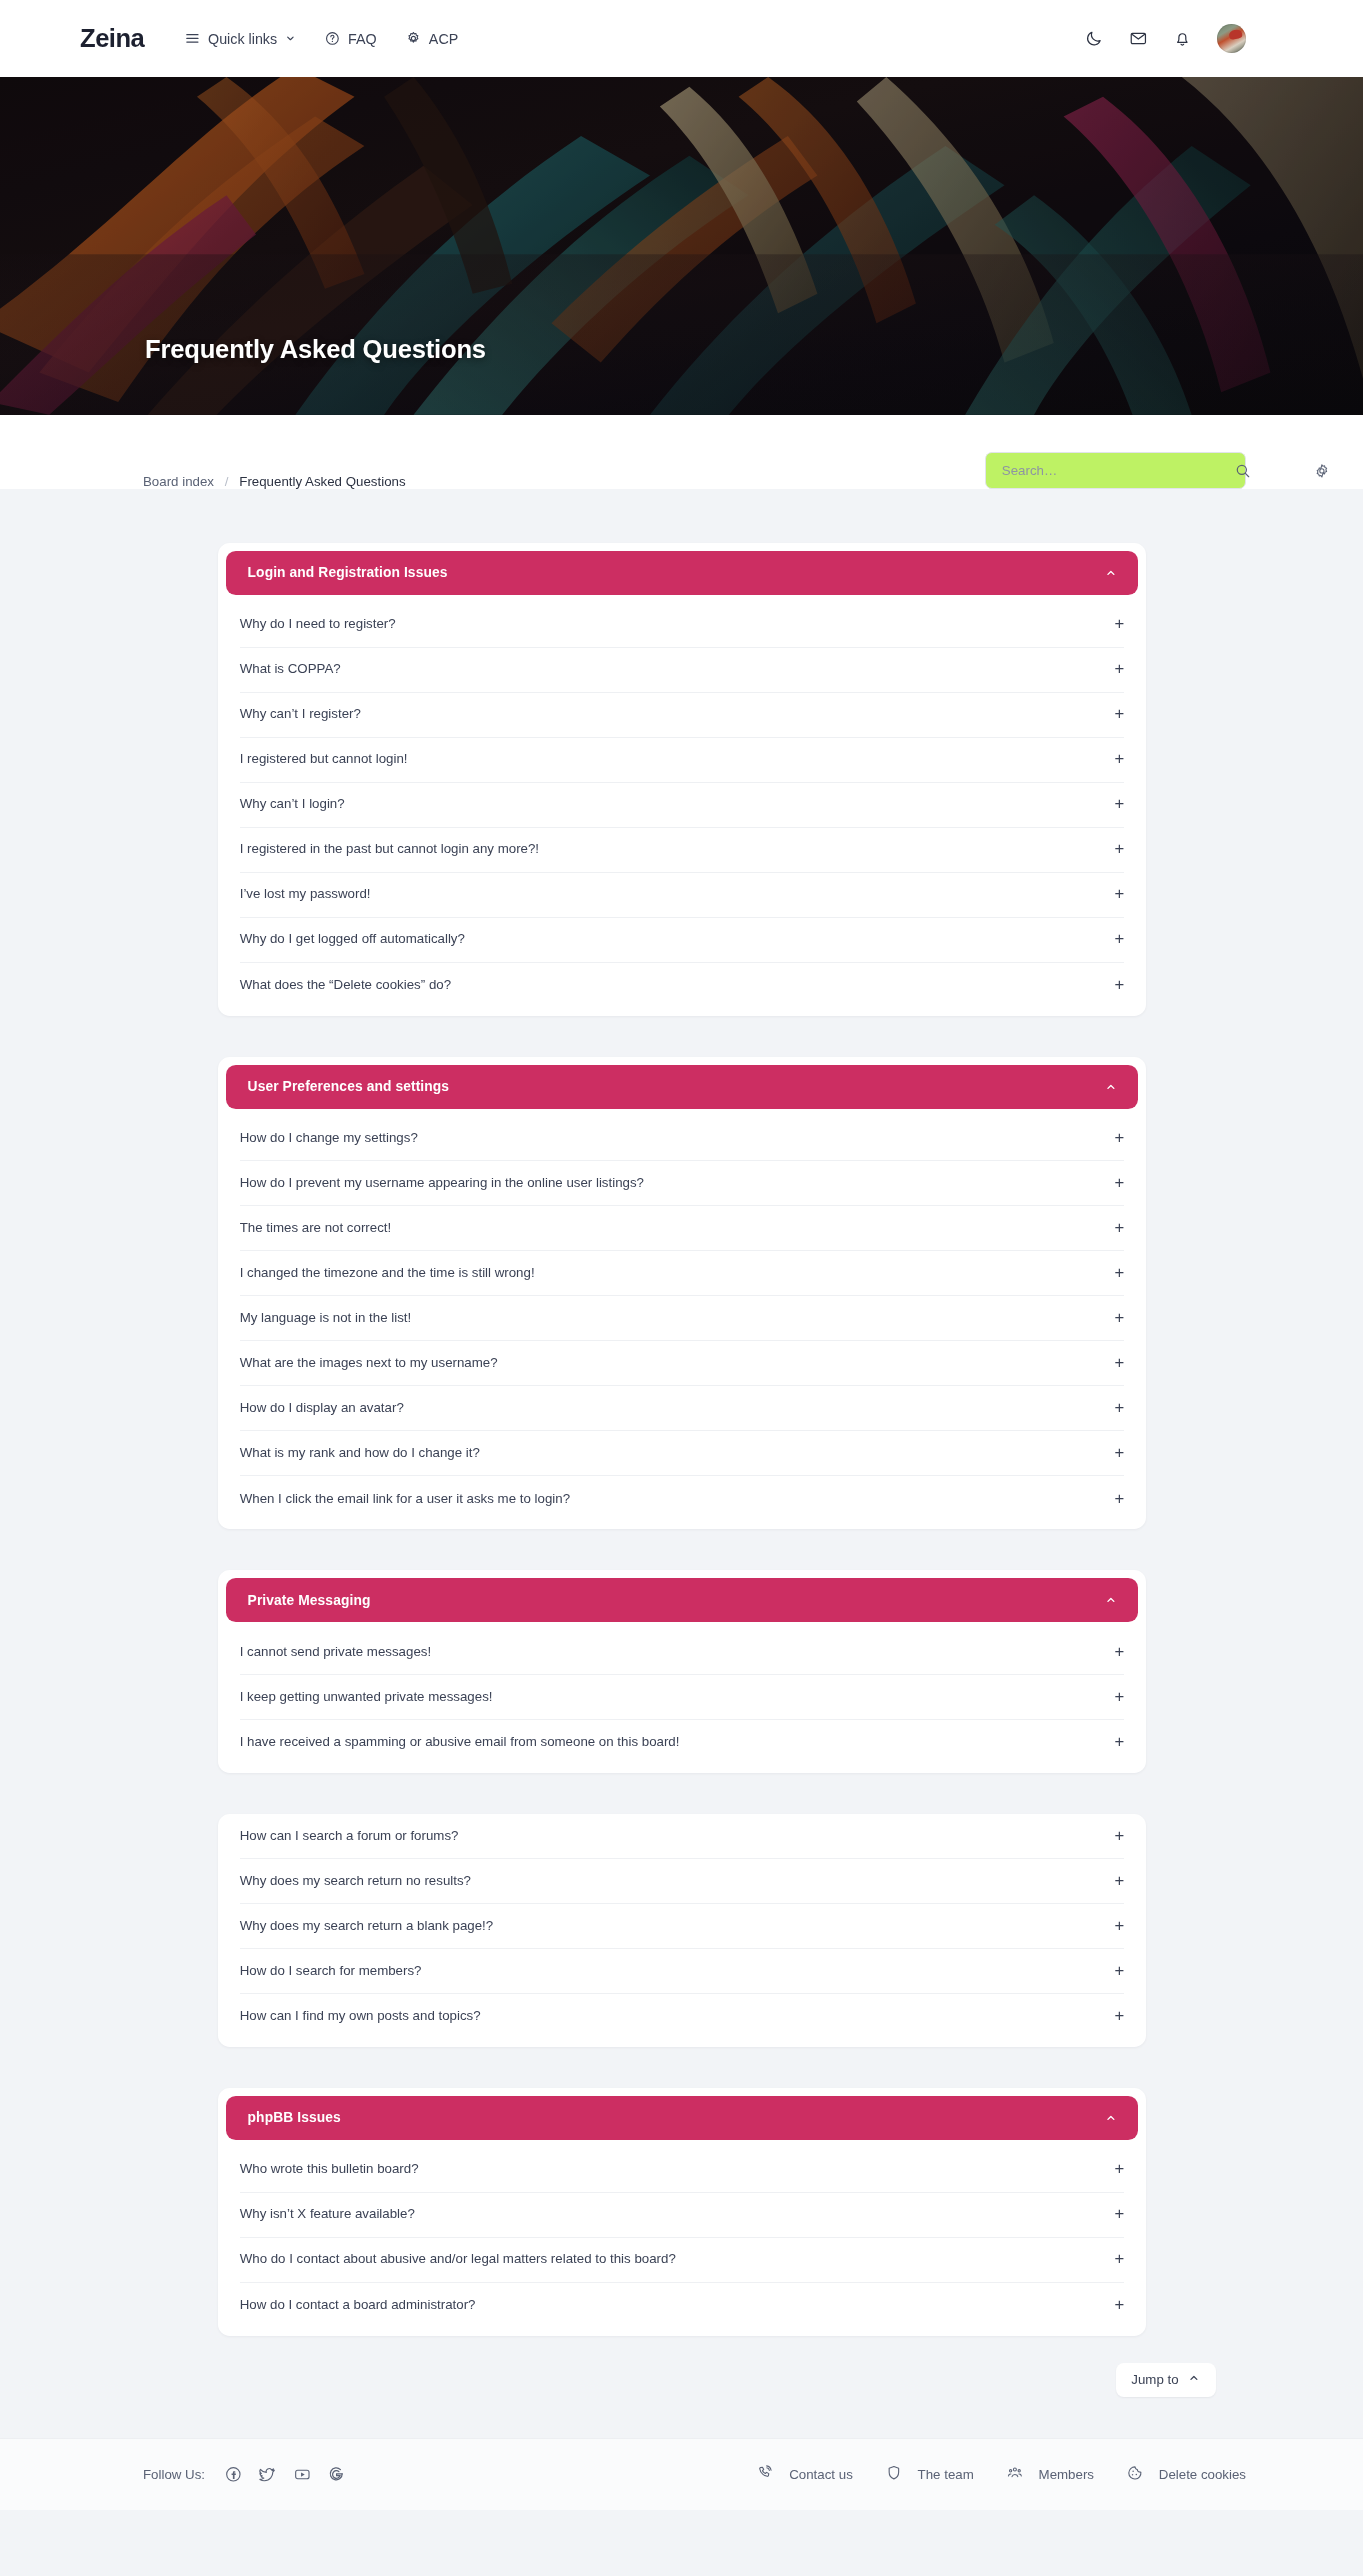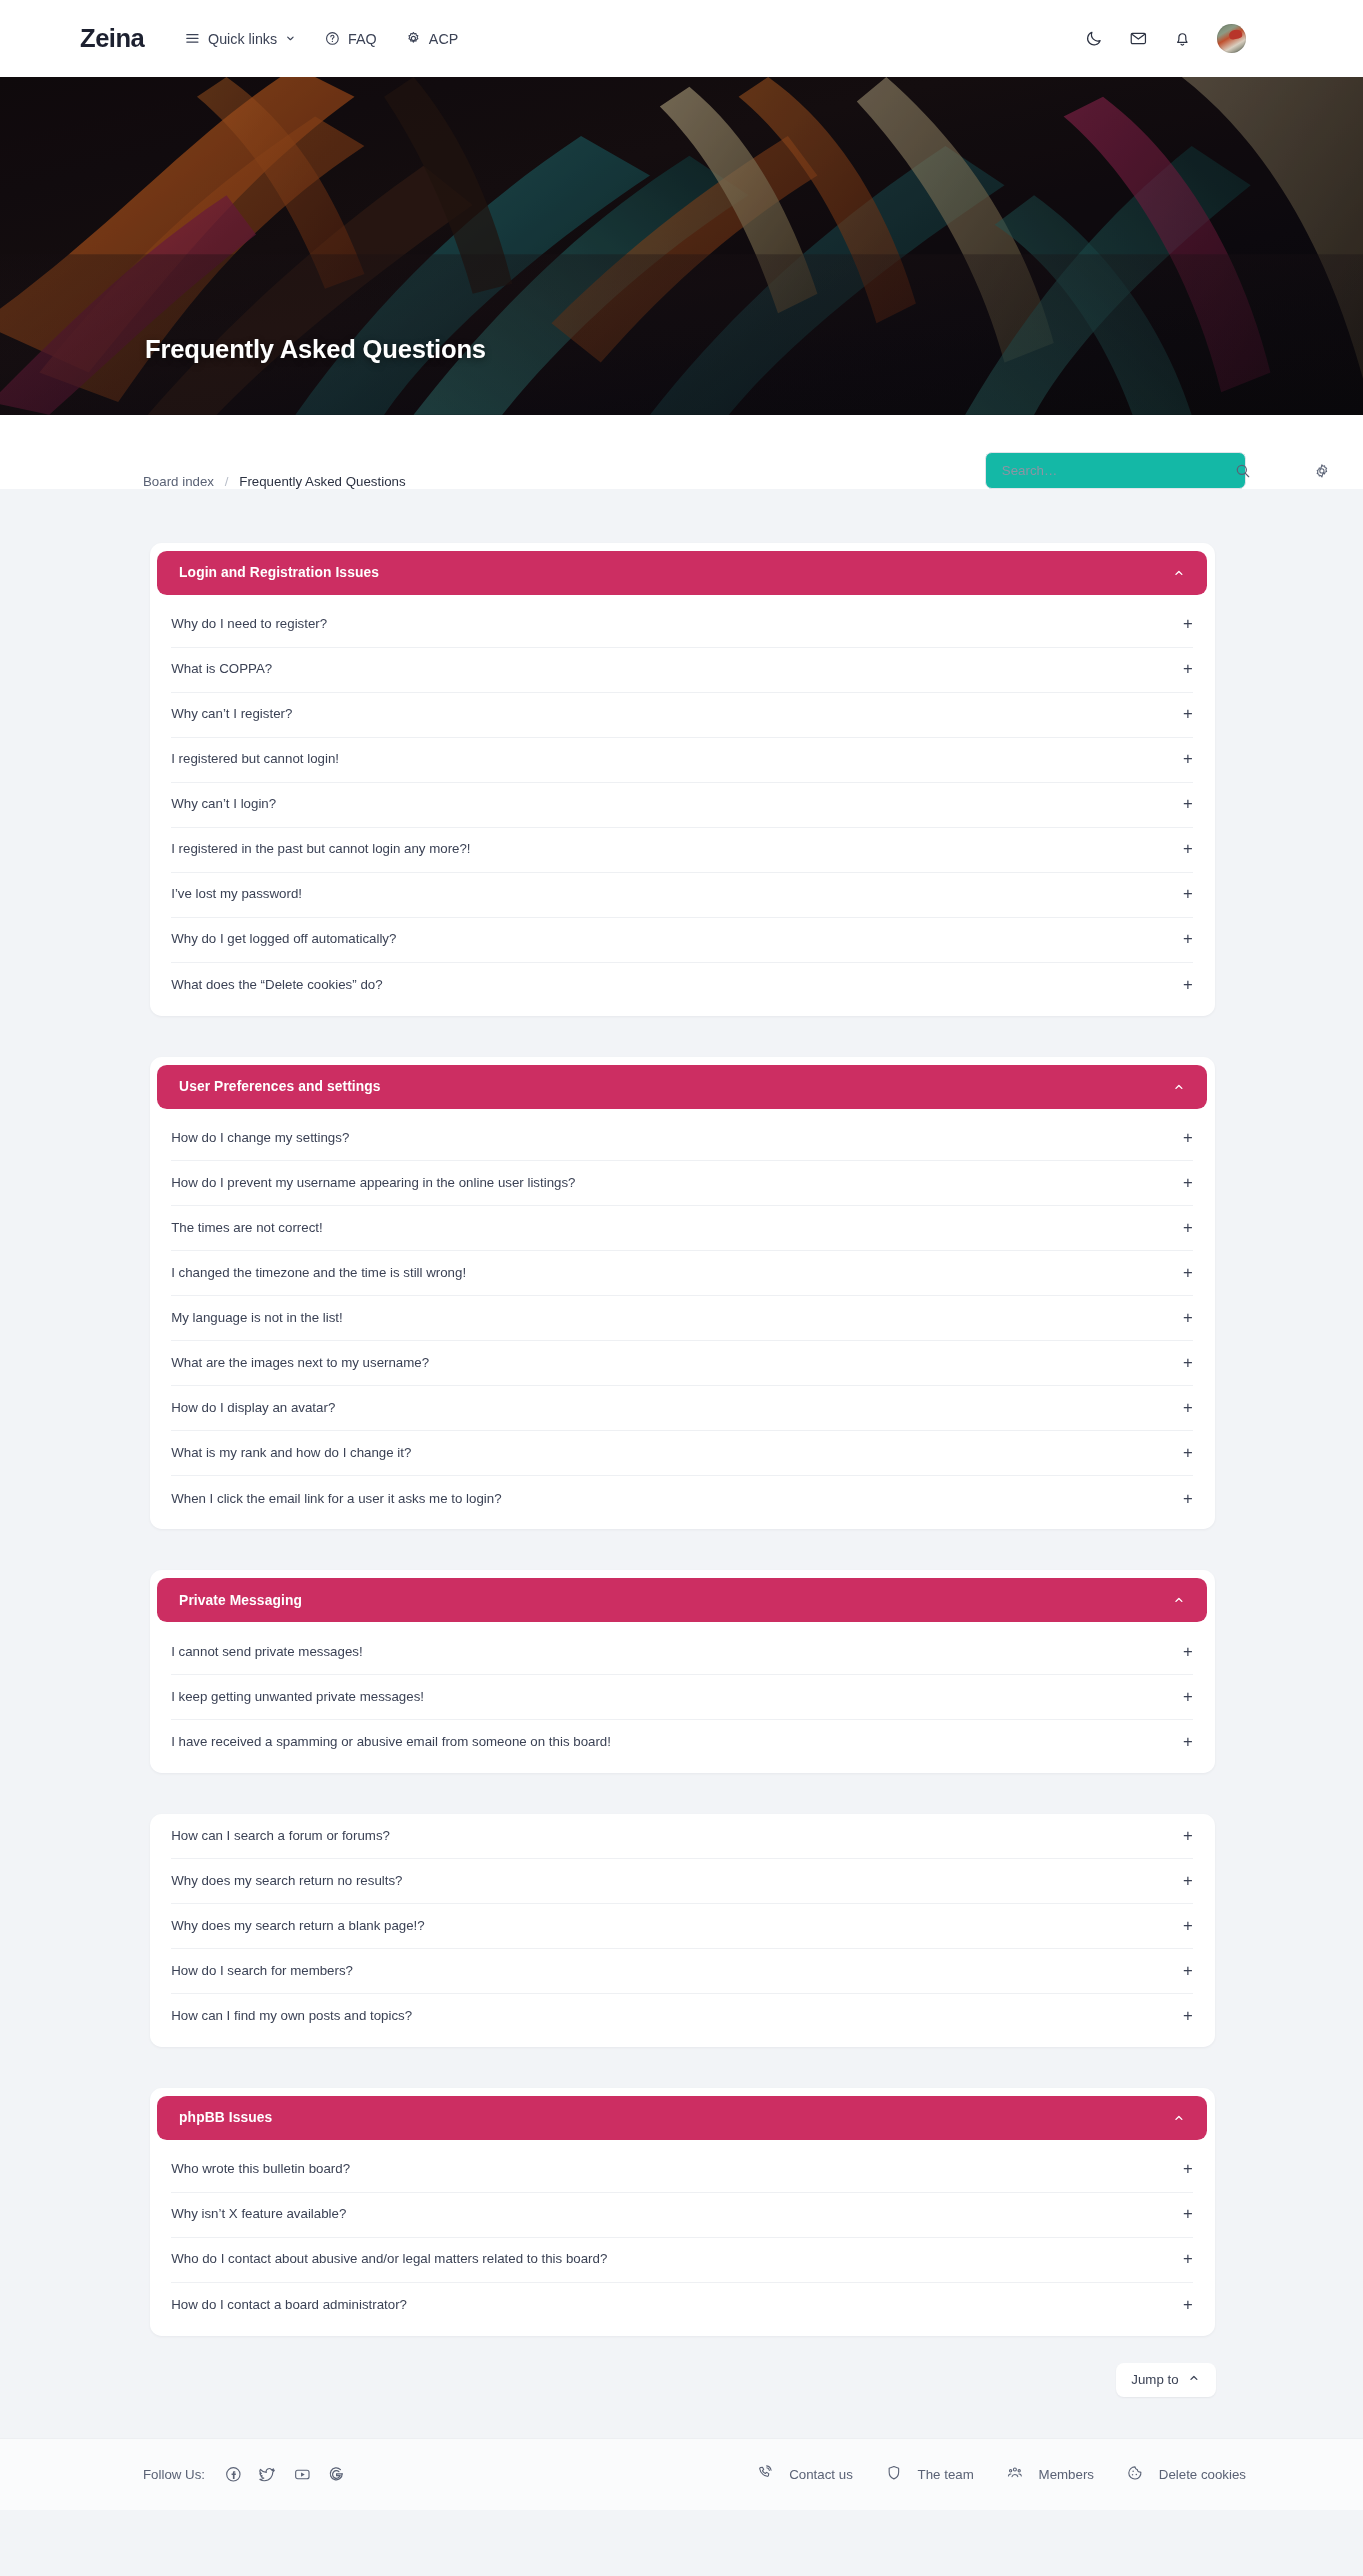--- a/index.html
+++ b/index.html
@@ -80,37 +80,37 @@
   .crumbs { display: flex; align-items: center; gap: 10.8px; font-size: 13.3px; }
   .crumb-link { color: #5a6275; cursor: pointer; }
   .crumb-sep { color: #b8bec9; }
   .crumb-current { color: #2c3242; }
   .searchwrap {
     margin-left: auto;
     display: flex; align-items: center;
     width: 261px; height: 37px;
     border: 1px solid #e1e4ea;
     border-radius: 6.9px;
-    background: #14b8a6;
+    background: #bef264;
     padding: 0 5.9px 0 15.8px;
     gap: 48px;
   }
   .searchwrap input {
     flex: 1; border: none; outline: none;
     font-size: 13.3px; color: #3b4255;
     font-family: "Liberation Sans", sans-serif;
     background: transparent;
   }
   .searchwrap input::placeholder { color: #8d94a3; }
   .search-btn { padding: 0 7.9px; cursor: pointer; display: flex; align-items: center; }
 
   
   .content { padding: 54px 0 0 0; }
   .faq-block {
-    width: 1065px;
+    width: 928px;
     margin: 0 auto 41px auto;
     background: #ffffff;
     border-radius: 11.8px;
     box-shadow: 0 1px 3px rgba(16,24,40,.05);
     overflow: hidden;
     padding-bottom: 7.9px;
   }
   .faq-head {
     background: #cc2e62;
     border-radius: 9.8px;

